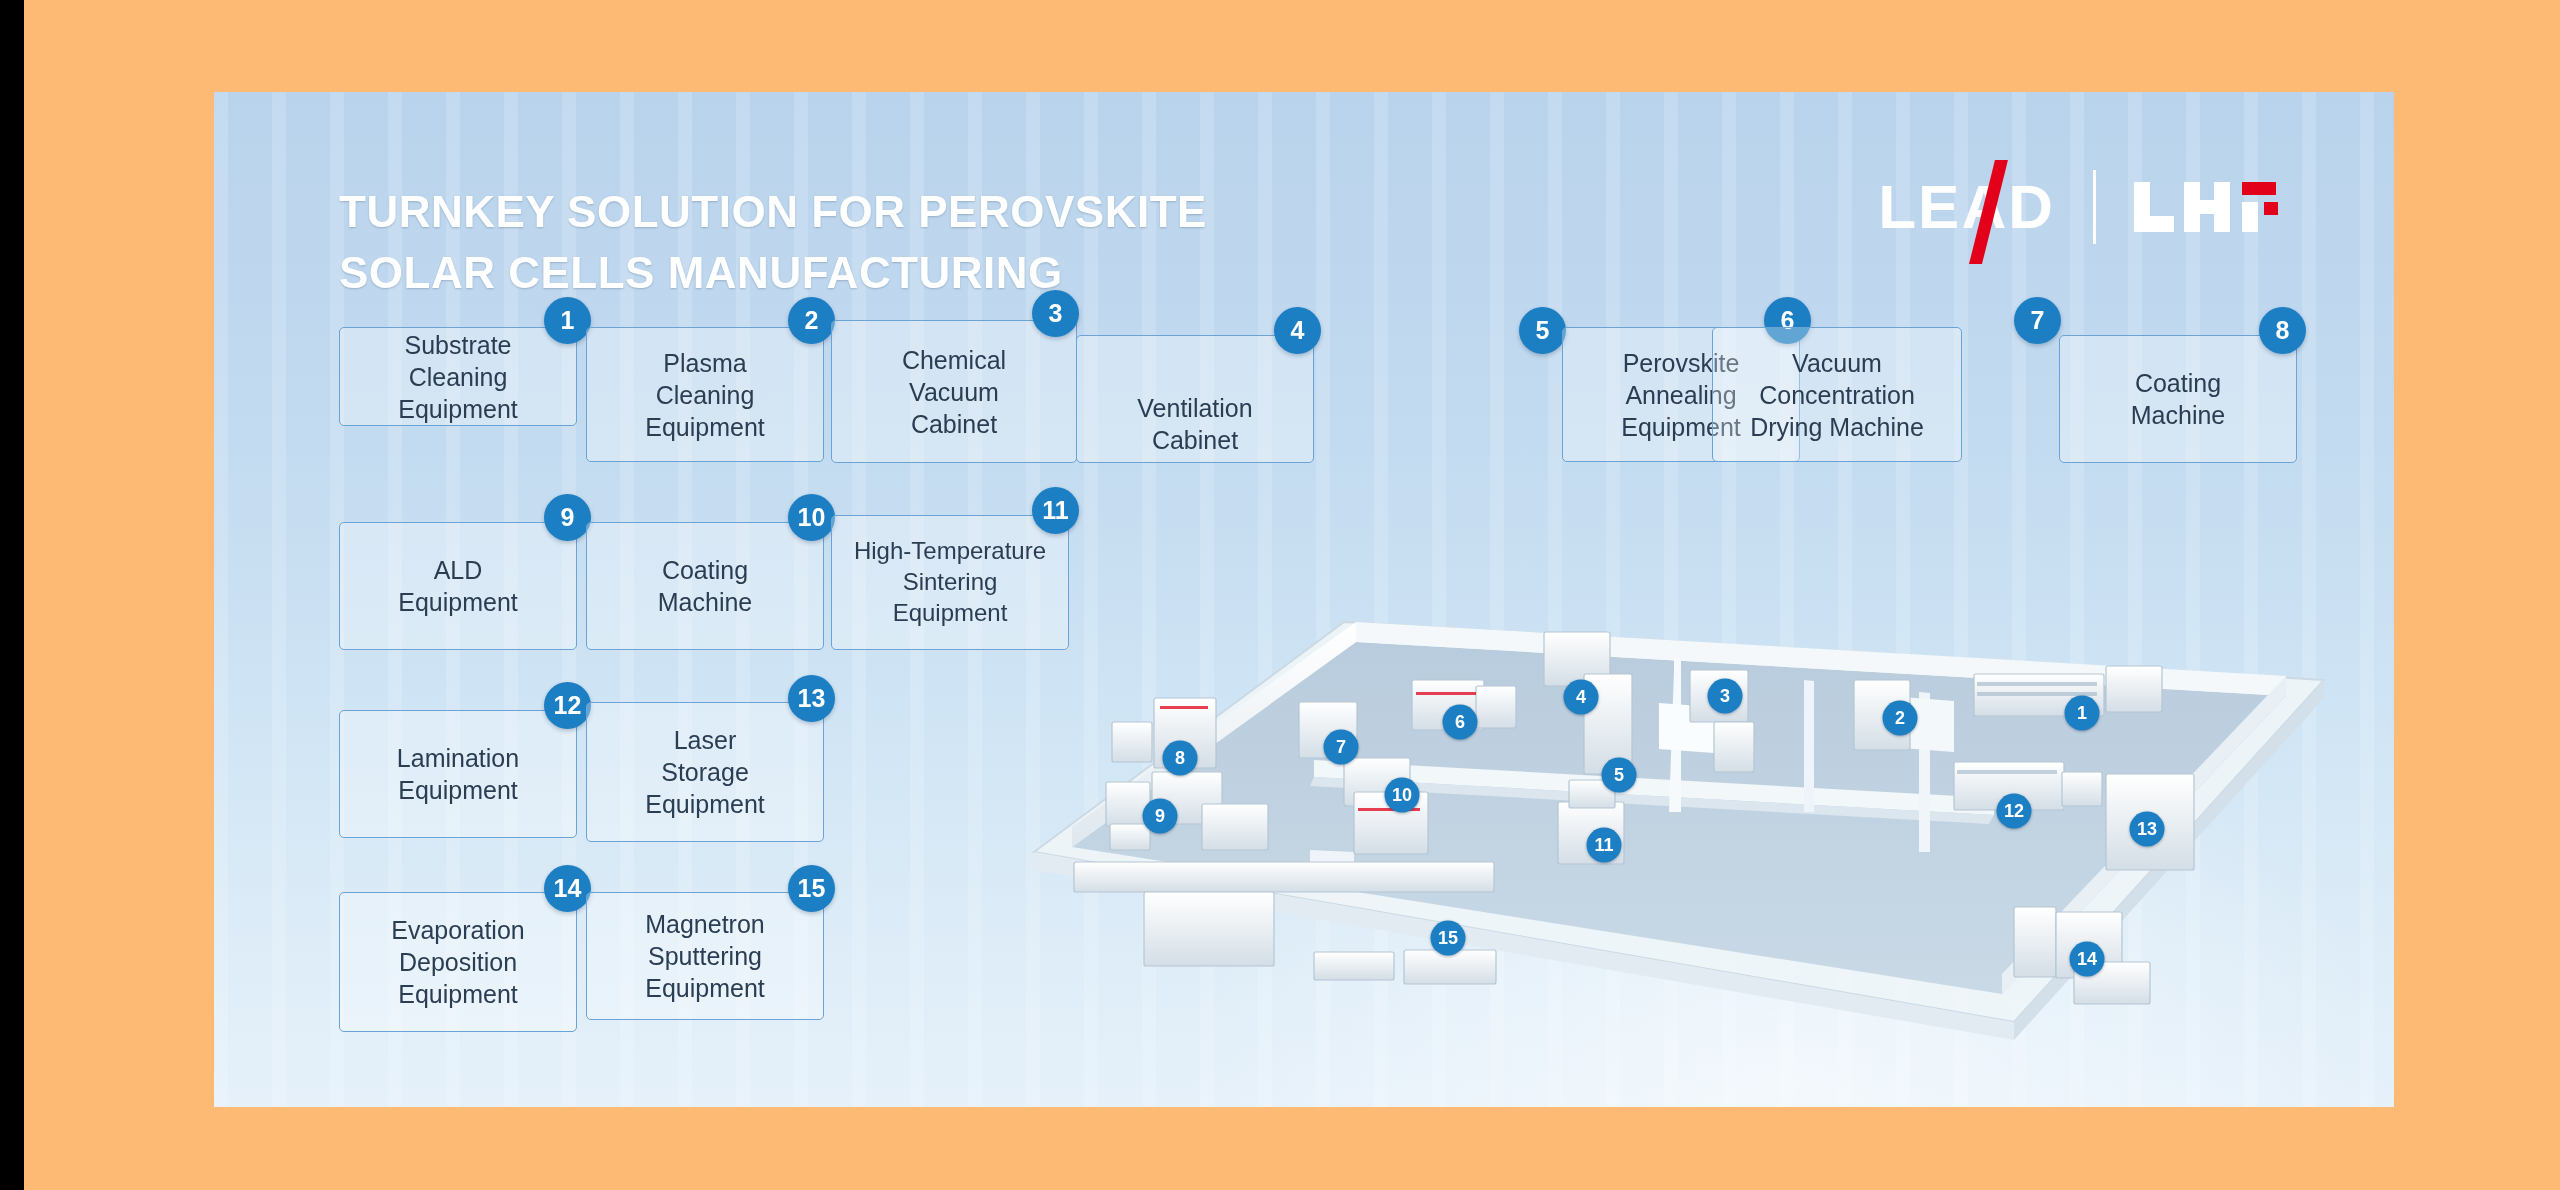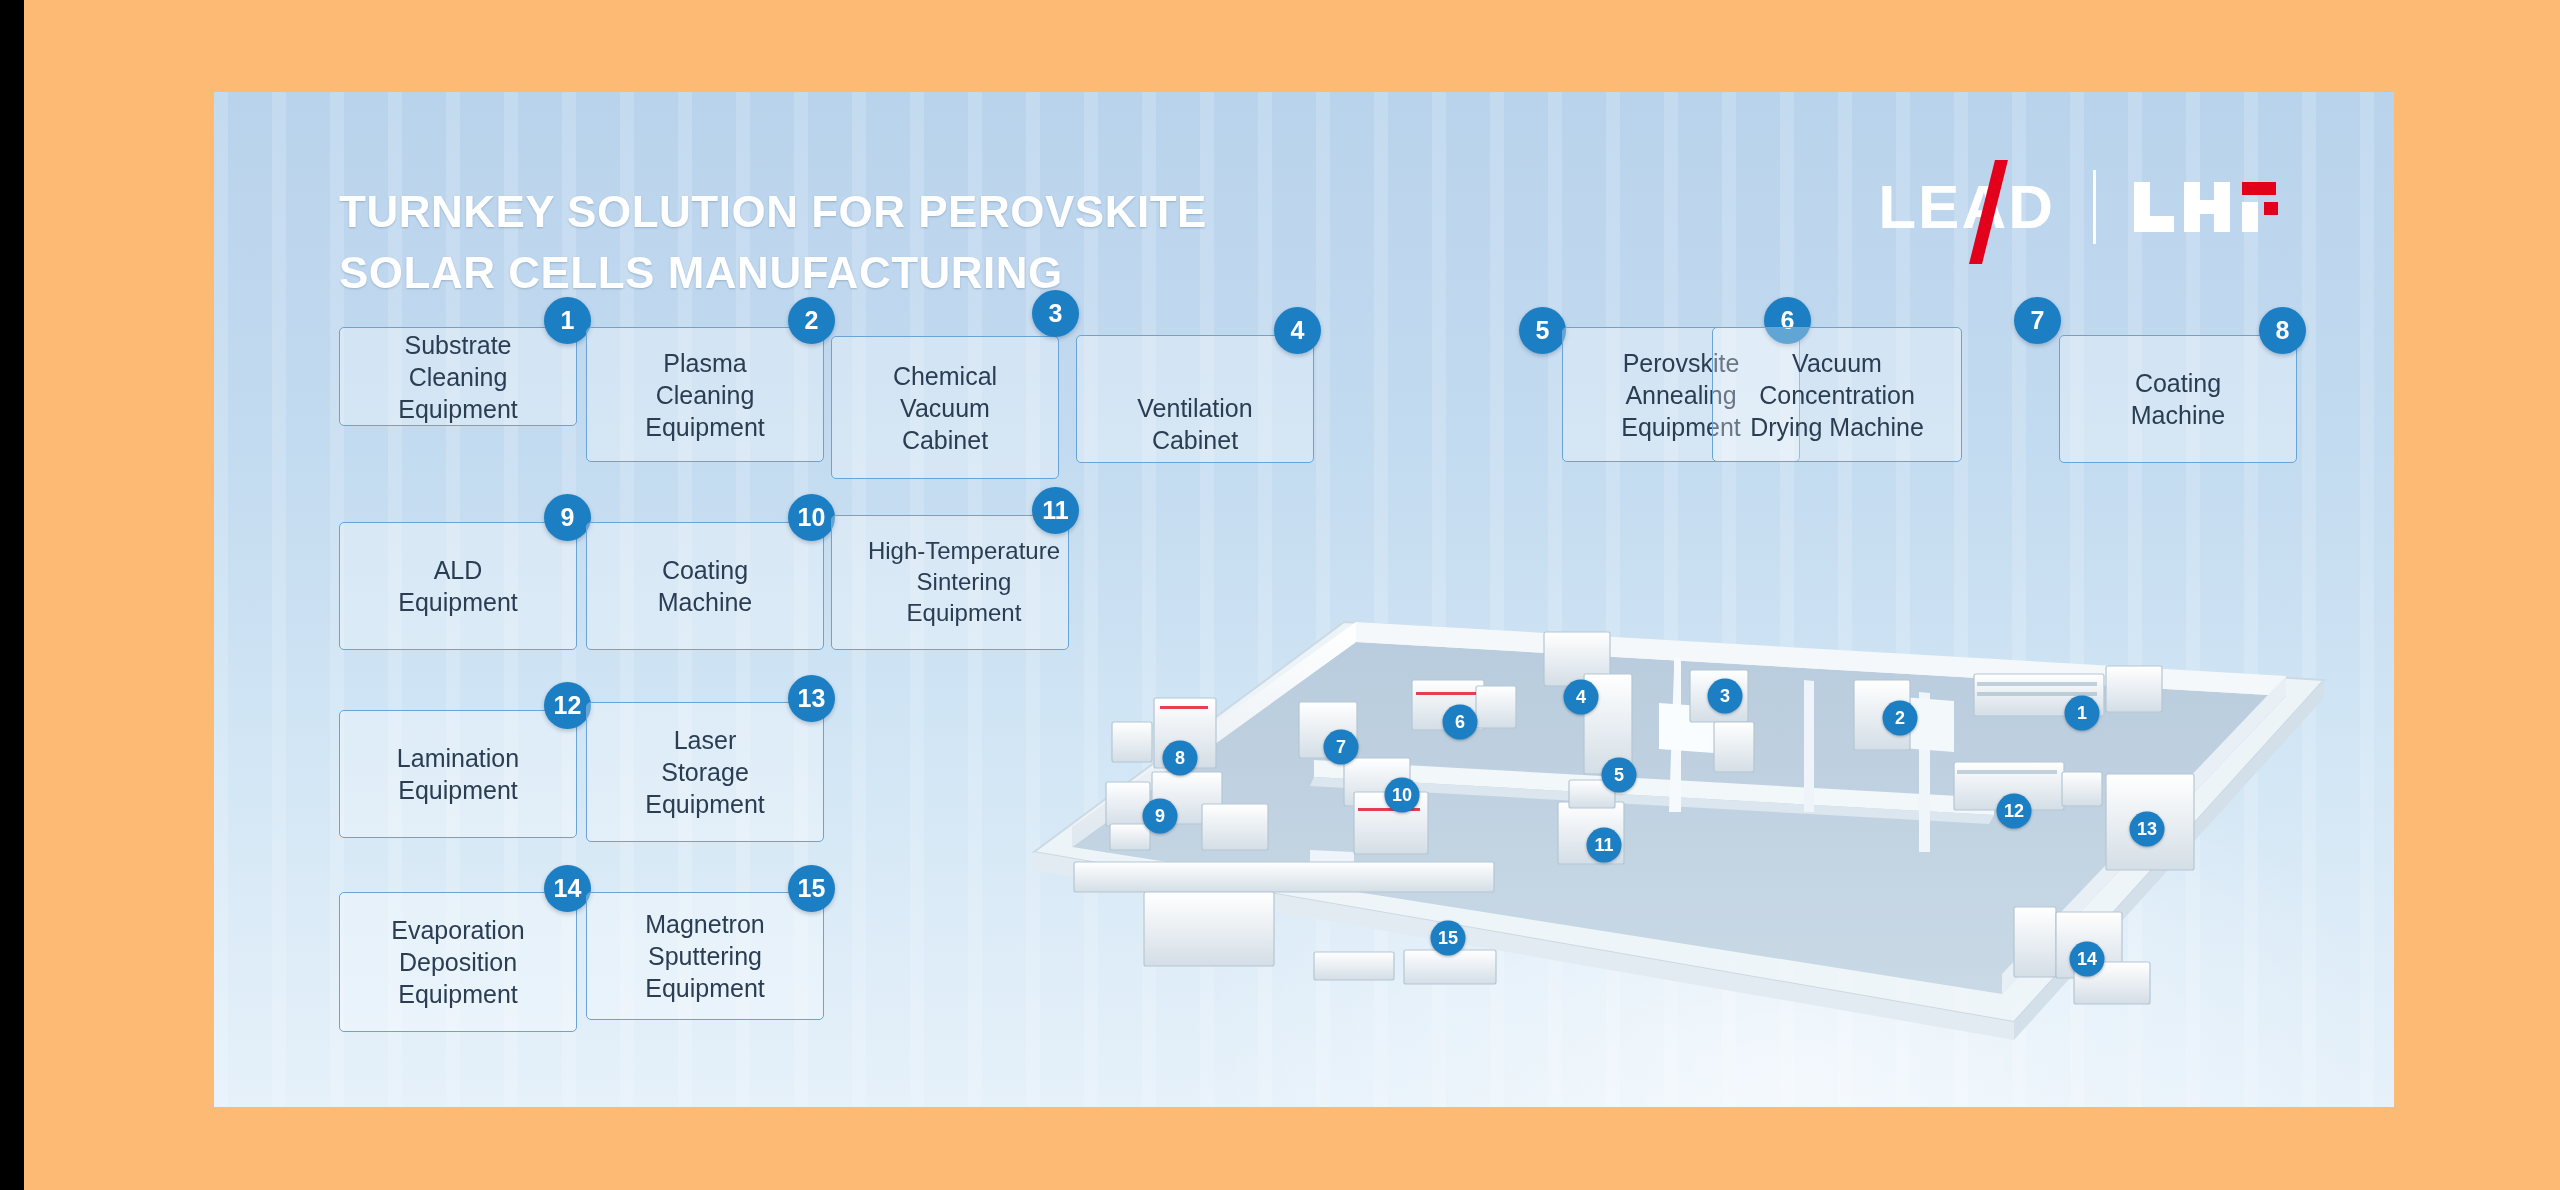--- a/index.html
+++ b/index.html
@@ -213,21 +213,21 @@
 
     <div class="label-box" style="left:372px;  top:235px; width:238px; height:135px;">
       <div>
         <span>Plasma</span><br>
         <span>Cleaning</span><br>
         <span>Equipment</span>
       </div>
     </div>
     <div class="badge" style="left:574px; top:205px;">2</div>
 
-    <div class="label-box" style="left:617px;  top:244px; width:228px; height:143px;">
+    <div class="label-box" style="left:617px;  top:228px; width:246px; height:143px;">
       <div>
         <span>Chemical</span><br>
         <span>Vacuum</span><br>
         <span>Cabinet</span>
       </div>
     </div>
     <div class="badge" style="left:818px; top:198px;">3</div>
 
     <div class="label-box" style="left:862px;  top:243px; width:238px; height:128px;align-items:flex-end;">
       <div>
@@ -274,21 +274,21 @@
     <div class="badge" style="left:330px; top:402px;">9</div>
 
     <div class="label-box" style="left:372px;  top:430px; width:238px; height:128px;">
       <div>
         <span>Coating</span><br>
         <span>Machine</span>
       </div>
     </div>
     <div class="badge" style="left:574px; top:402px;">10</div>
 
-    <div class="label-box" style="left:617px;  top:423px; width:238px; height:135px; font-size:24px;justify-content:flex-end;">
+    <div class="label-box" style="left:617px;  top:423px; width:238px; height:135px; font-size:24px;">
       <div>
         <span>High-Temperature</span><br>
         <span>Sintering</span><br>
         <span>Equipment</span>
       </div>
     </div>
     <div class="badge" style="left:818px; top:395px;">11</div>
 
     <div class="label-box" style="left:125px;  top:618px; width:238px; height:128px;">
       <div>

